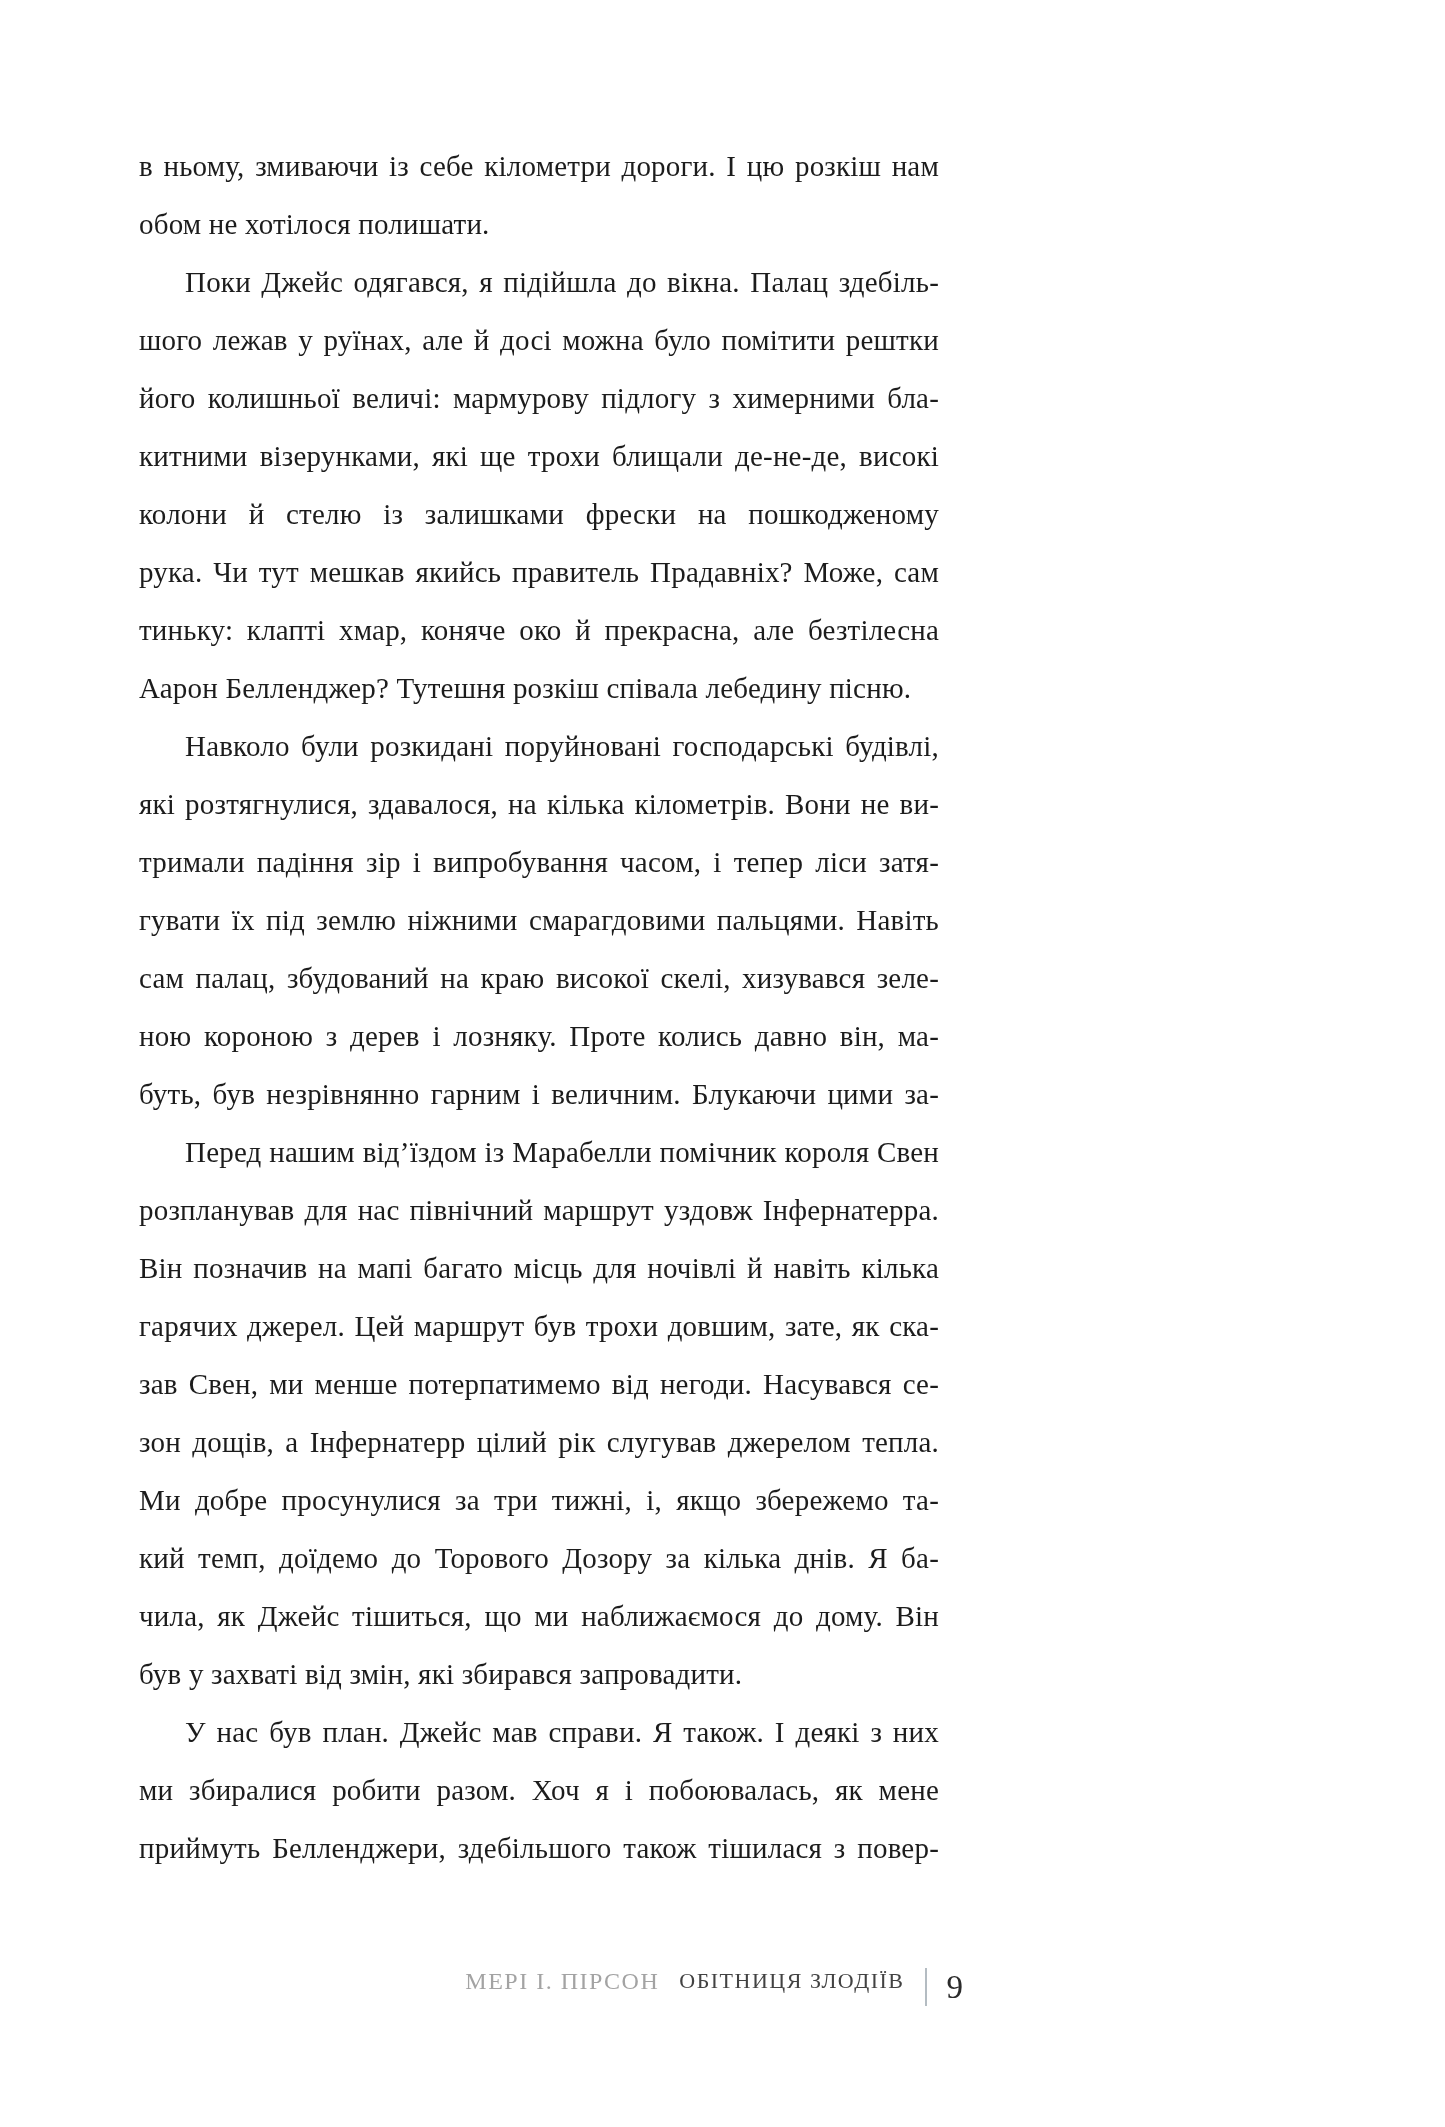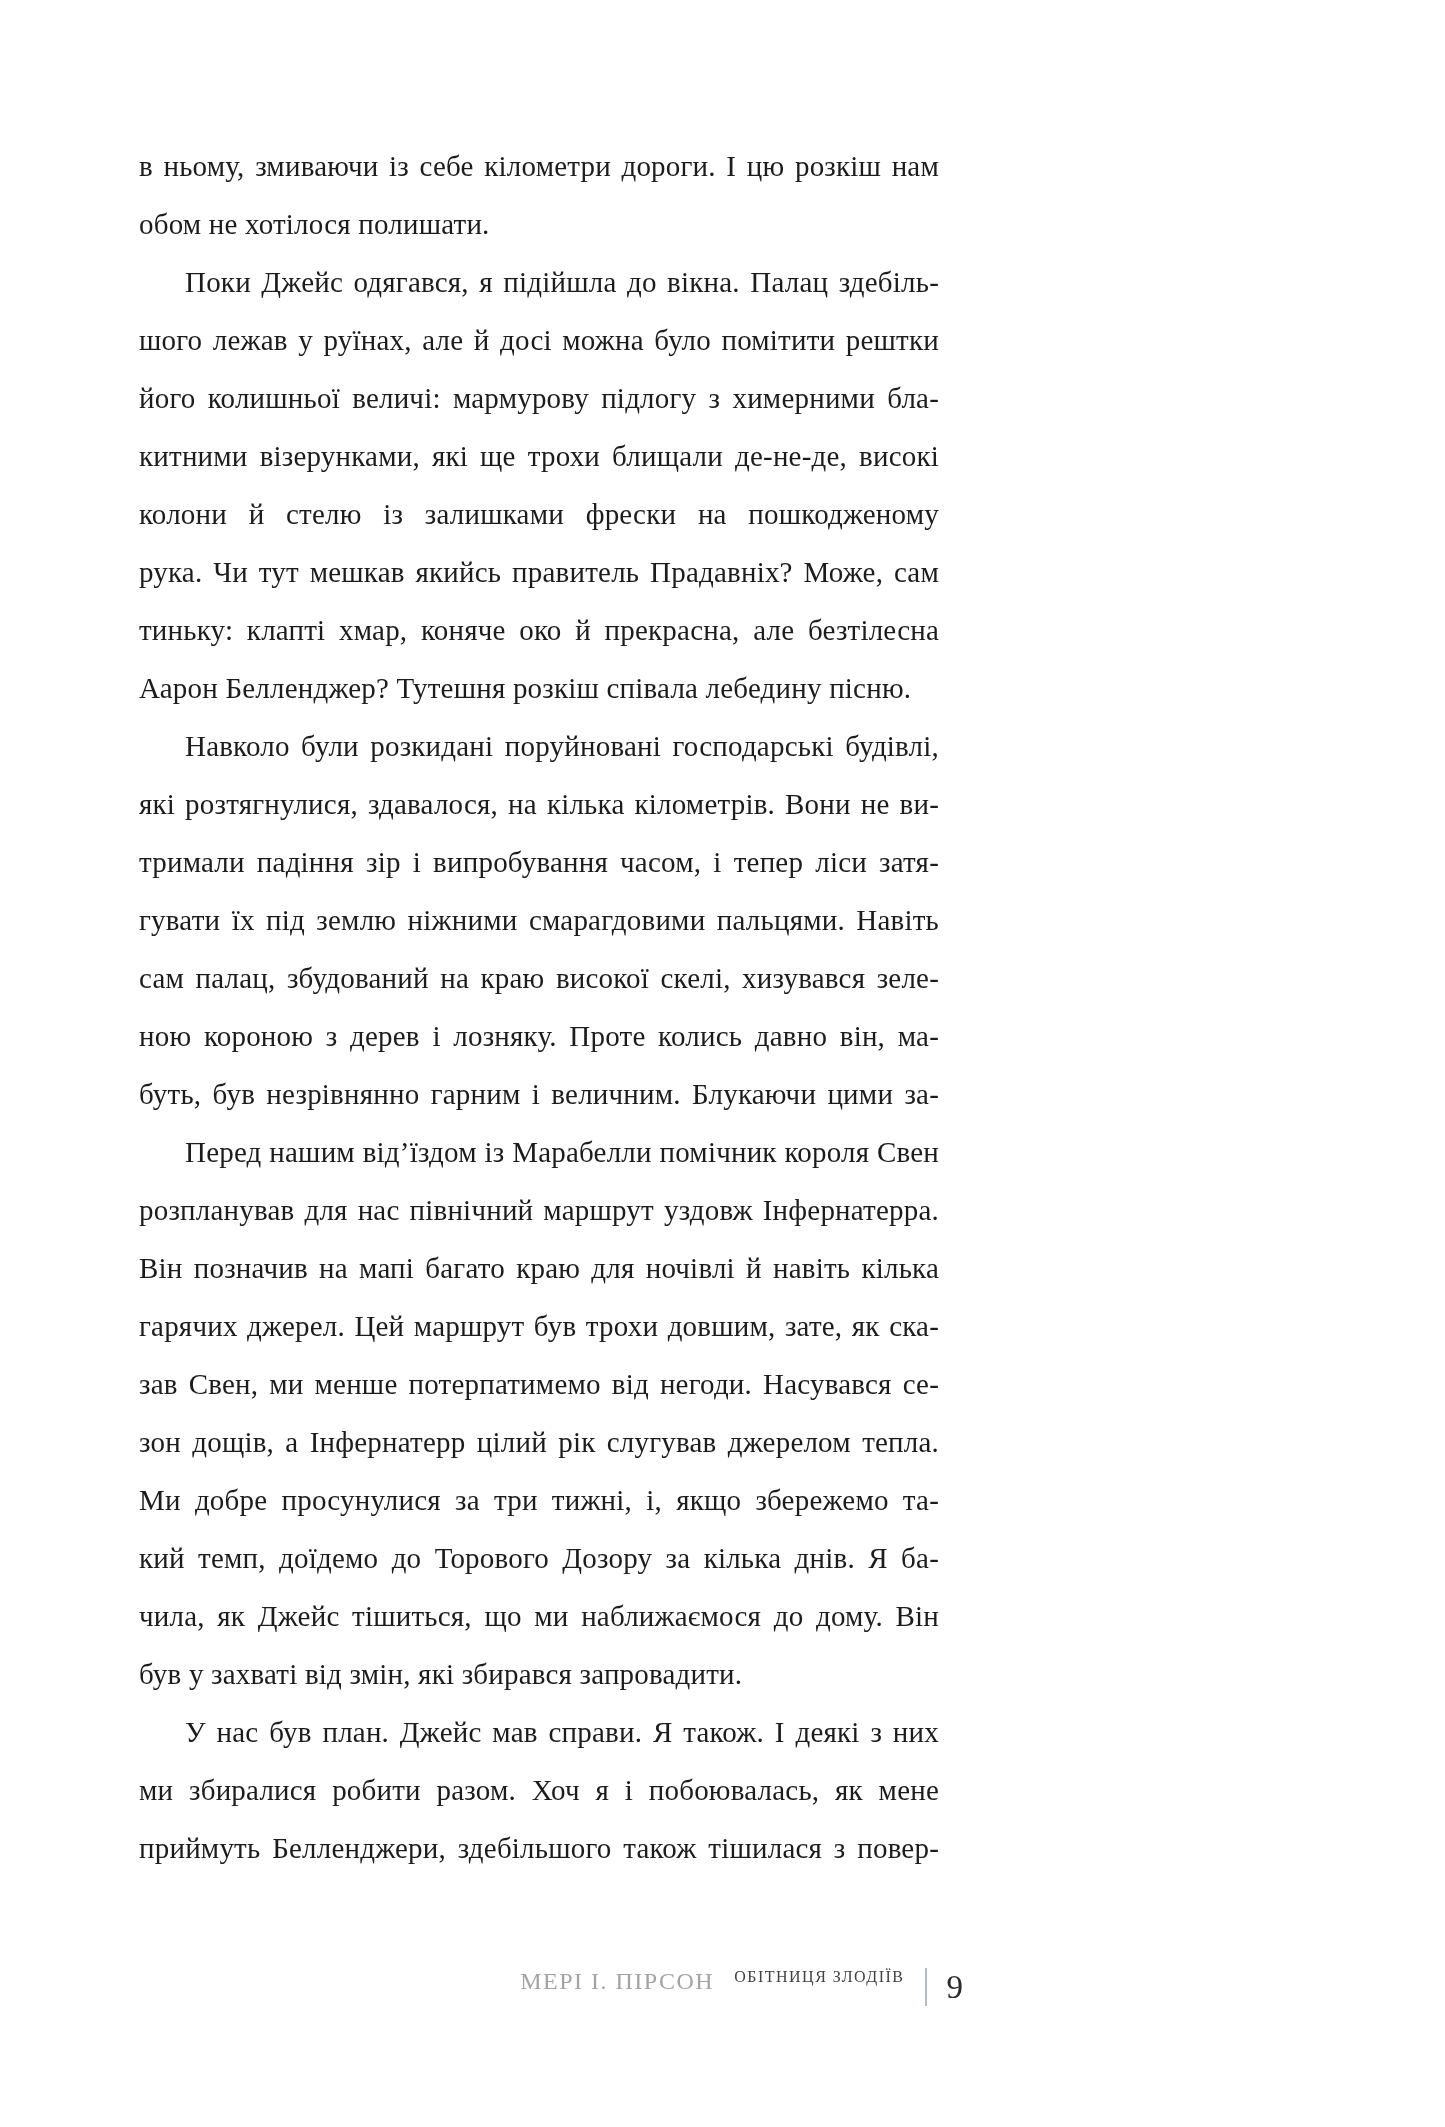--- a/index.html
+++ b/index.html
@@ -48,21 +48,21 @@
     align-items: flex-start;
     gap: 20px;
   }
   .footer-author {
     font-size: 24px;
     letter-spacing: 1.5px;
     color: #a3a3a3;
     white-space: nowrap;
   }
   .footer-title {
-    font-size: 16px;
+    font-size: 22px;
     letter-spacing: 1.5px;
     color: #424242;
     white-space: nowrap;
   }
   .footer-sep {
     display: inline-block;
     width: 2px;
     height: 38px;
     background: #b4bcc2;
   }
@@ -90,21 +90,21 @@
       <div class="line lastline">Аарон Белленджер? Тутешня розкіш співала лебедину пісню.</div>
       <div class="line indent">Навколо були розкидані поруйновані господарські будівлі,</div>
       <div class="line">які розтягнулися, здавалося, на кілька кілометрів. Вони не ви-</div>
       <div class="line">тримали падіння зір і випробування часом, і тепер ліси затя-</div>
       <div class="line">гувати їх під землю ніжними смарагдовими пальцями. Навіть</div>
       <div class="line">сам палац, збудований на краю високої скелі, хизувався зеле-</div>
       <div class="line">ною короною з дерев і лозняку. Проте колись давно він, ма-</div>
       <div class="line">буть, був незрівнянно гарним і величним. Блукаючи цими за-</div>
       <div class="line indent">Перед нашим від’їздом із Марабелли помічник короля Свен</div>
       <div class="line">розпланував для нас північний маршрут уздовж Інфернатерра.</div>
-      <div class="line">Він позначив на мапі багато краю для ночівлі й навіть кілька</div>
+      <div class="line">Він позначив на мапі багато місць для ночівлі й навіть кілька</div>
       <div class="line">гарячих джерел. Цей маршрут був трохи довшим, зате, як ска-</div>
       <div class="line">зав Свен, ми менше потерпатимемо від негоди. Насувався се-</div>
       <div class="line">зон дощів, а Інфернатерр цілий рік слугував джерелом тепла.</div>
       <div class="line">Ми добре просунулися за три тижні, і, якщо збережемо та-</div>
       <div class="line">кий темп, доїдемо до Торового Дозору за кілька днів. Я ба-</div>
       <div class="line">чила, як Джейс тішиться, що ми наближаємося до дому. Він</div>
       <div class="line lastline">був у захваті від змін, які збирався запровадити.</div>
       <div class="line indent">У нас був план. Джейс мав справи. Я також. І деякі з них</div>
       <div class="line">ми збиралися робити разом. Хоч я і побоювалась, як мене</div>
       <div class="line">приймуть Белленджери, здебільшого також тішилася з повер-</div>

